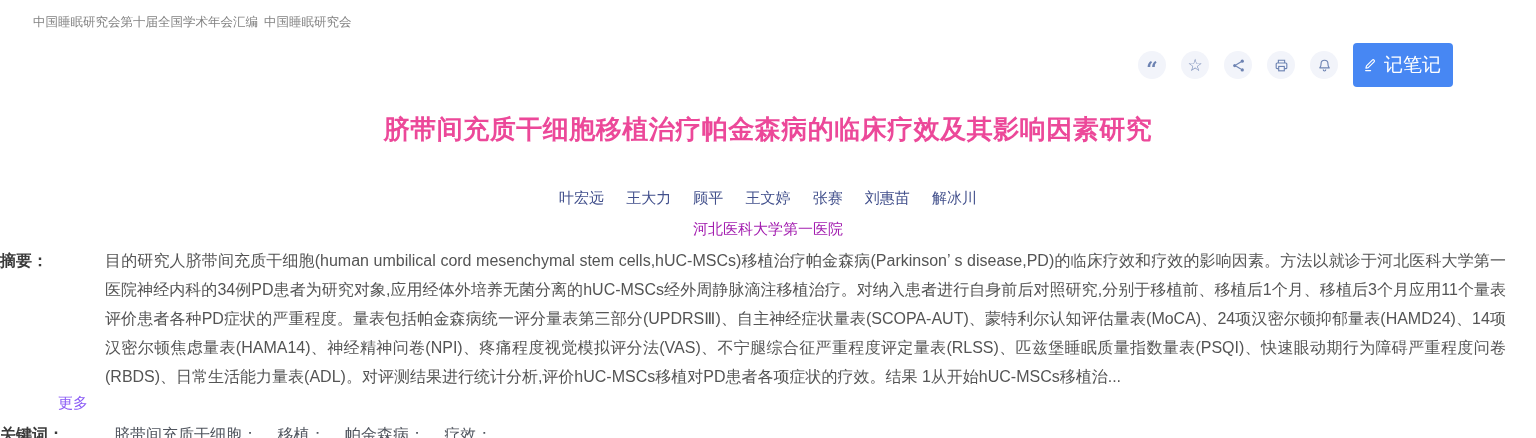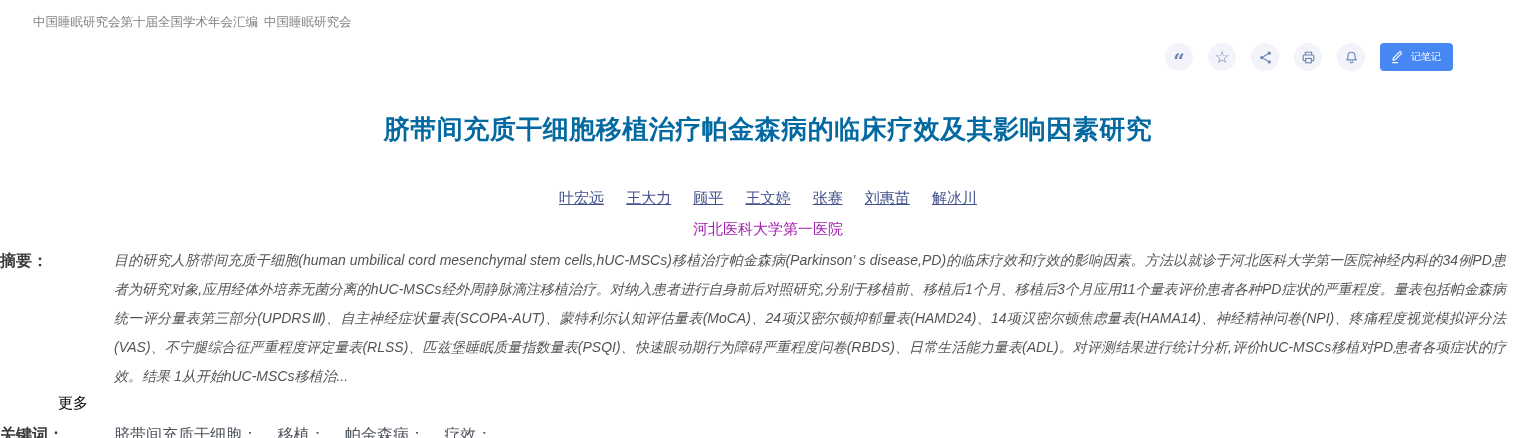--- a/index.html
+++ b/index.html
@@ -13,42 +13,42 @@
   .breadcrumb .sep { display:inline-block; width:6px; }
 
   
   .toolbar { position:absolute; top:43px; right:83px; display:flex; align-items:center; gap:15px; }
   .icon-circle { width:28px; height:28px; border-radius:50%; background:#f2f4fa; border:none;
                  display:flex; align-items:center; justify-content:center; color:#6d83b2; cursor:pointer; }
   .icon-circle svg { display:block; }
   .glyph-quote { font-family:"DejaVu Serif", serif; font-weight:bold; font-size:20px; line-height:1;
                  color:#6d83b2; margin-top:8px; }
   .glyph-star { font-size:17px; line-height:1; color:#6d83b2; }
-  .note-btn { height:28px; padding:0 12px 0 10px; border:none; border-radius:4px; background:#4787f3;
-              color:#fff; font-size:10px; display:flex; align-items:center; gap:7px; cursor:pointer;
+  .note-btn { height:44px; padding:0 12px 0 10px; border:none; border-radius:4px; background:#4787f3;
+              color:#fff; font-size:19px; display:flex; align-items:center; gap:7px; cursor:pointer;
               font-family:"Liberation Sans", sans-serif; }
 
   
   .title { position:absolute; top:112px; left:0; width:100%; text-align:center;
-           font-size:26px; font-weight:700; color:#0369a1; letter-spacing:0.5px; }
+           font-size:26px; font-weight:700; color:#ec4899; letter-spacing:0.5px; }
   .authors { position:absolute; top:189px; left:0; width:100%; text-align:center;
              font-size:15px; color:#42508c; }
-  .authors span { margin:0 9px; cursor:pointer;text-decoration:underline; }
+  .authors span { margin:0 9px; cursor:pointer; }
   .affiliation { position:absolute; top:220px; left:0; width:100%; text-align:center;
                  font-size:15px; color:#a21caf; }
   .affiliation span { cursor:pointer; }
 
   
   .content { position:absolute; top:246px; left:0; right:30px; }
   .row { display:flex; align-items:flex-start; }
   .row .label { flex:0 0 97px; font-weight:700; color:#3a3a3a;
                 font-size:16px; line-height:29px; }
-  .abstract-body { flex:1; margin-left:17px; text-align:justify; font-size:14px;
-                   line-height:29px; color:#545454;font-style:italic; }
-  .more { margin:2px 18px 7px 58px; width:fit-content; color:#000000; font-size:15px;
+  .abstract-body { flex:1; margin-left:8px; text-align:justify; font-size:16px;
+                   line-height:29px; color:#545454; }
+  .more { margin:2px 18px 7px 58px; width:fit-content; color:#8b5cf6; font-size:15px;
           line-height:20px; cursor:pointer; }
   .keywords-row { margin-top:3px; }
   .keywords-body { flex:1; margin-left:17px; font-size:16px; line-height:29px; }
   .keywords-body span { margin-right:15px; color:#50555e; cursor:pointer; }
 </style>
 </head>
 <body>
 
 <div class="page">
 

